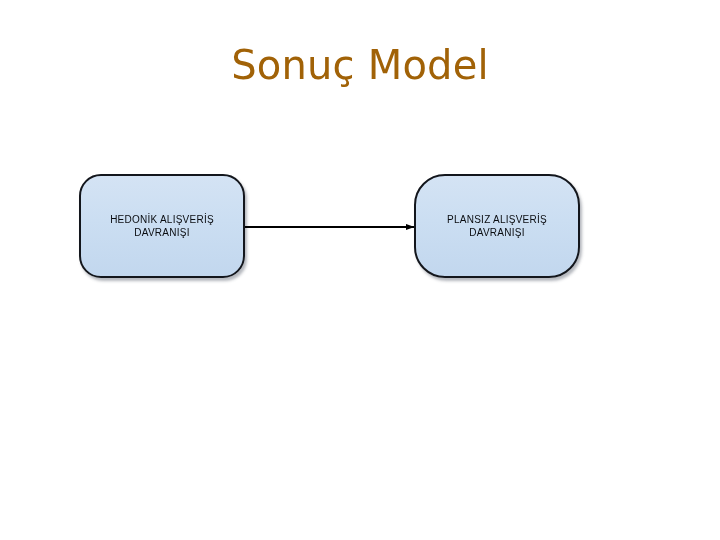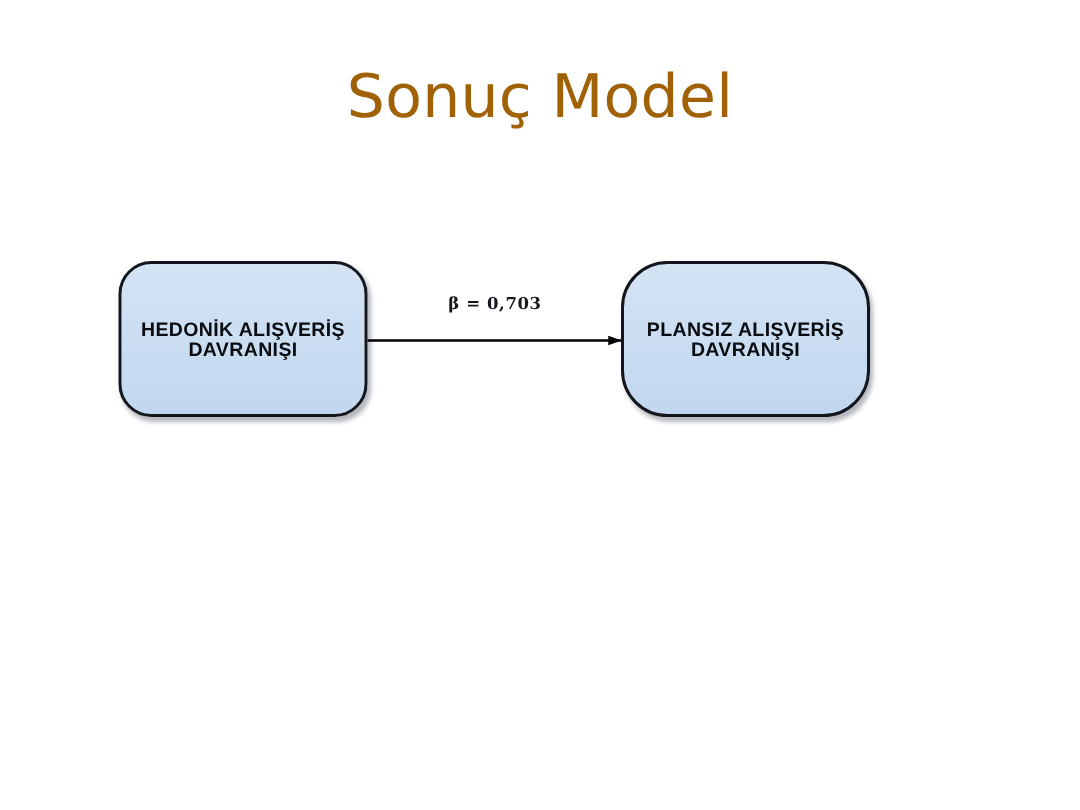--- a/index.html
+++ b/index.html
@@ -54,22 +54,22 @@
     display: flex;
     align-items: center;
     justify-content: center;
     padding: 4px 8px;
   }
   #box-hedonik { left: 79px; top: 174px; }
   #box-plansiz { left: 414px; top: 174px; border-radius: 31px; }
 
   .construct-label {
     font-family: "Liberation Sans", sans-serif;
-    font-size: 13px;
-    font-weight: bold;
+    font-size: 10px;
+    font-weight: normal;
     color: #0a0c10;
     line-height: 13px;
     text-align: center;
     letter-spacing: 0.25px;
     white-space: pre-line;
   }
 
   
   #path-arrow {
     position: absolute;
@@ -111,21 +111,20 @@
 
     <svg id="path-arrow" viewBox="0 0 186 32" xmlns="http://www.w3.org/2000/svg">
       <defs>
         <marker id="arrowhead" markerWidth="9" markerHeight="9" refX="8.5" refY="3.2" orient="auto" markerUnits="userSpaceOnUse">
           <path d="M 0 0 L 9 3.2 L 0 6.4 z" fill="#000000"></path>
         </marker>
       </defs>
       <line x1="7" y1="15" x2="176" y2="15" stroke="#000000" stroke-width="1.8" marker-end="url(#arrowhead)"></line>
     </svg>
 
-    <div id="path-coefficient">β = 0,703</div>
 
     <div class="construct-box" id="box-plansiz">
       <div class="construct-label">PLANSIZ ALIŞVERİŞ
 DAVRANIŞI</div>
     </div>
 
   </div>
 </div>
 
 </body></html>

